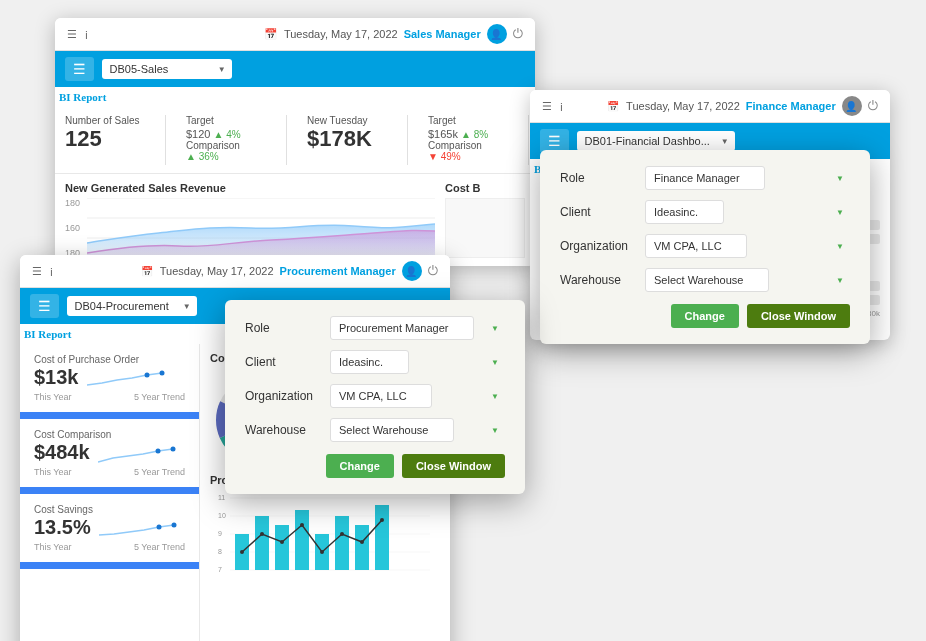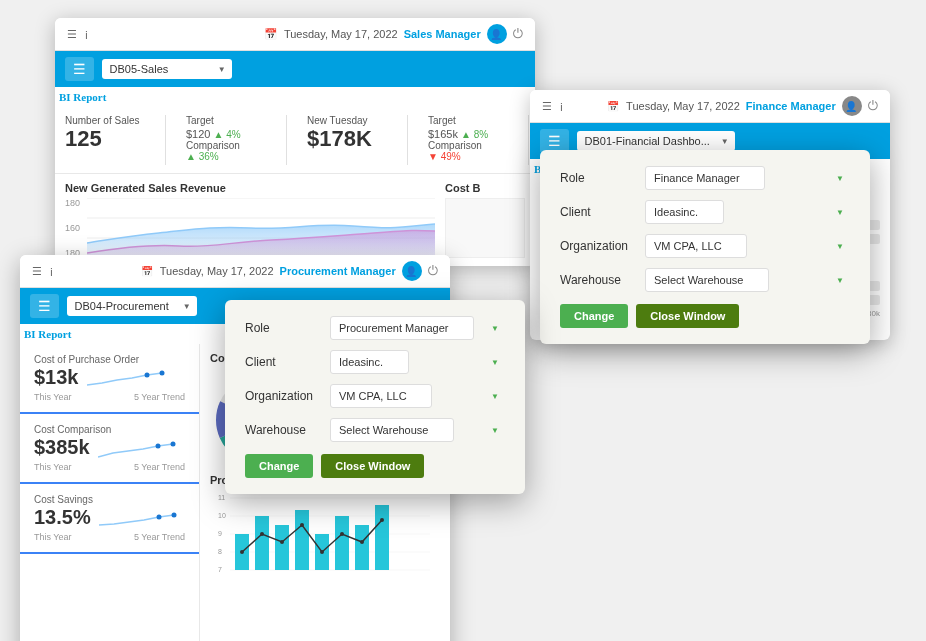--- a/index.html
+++ b/index.html
@@ -157,21 +157,21 @@
       top: 255px;
       left: 20px;
       width: 430px;
       background: #fff;
       border-radius: 6px;
       box-shadow: 0 6px 24px rgba(0,0,0,0.3);
       overflow: hidden;
     }
     .proc-stat-row {
       padding: 10px 14px;
-      border-bottom: 2px solid #3b82f6;
+      border-bottom: 7px solid #3b82f6;
     }
     .proc-stat-label { font-size: 10px; color: #666; }
     .proc-stat-value { font-size: 20px; font-weight: 700; color: #333; }
     .proc-stat-sub {
       display: flex;
       justify-content: space-between;
       font-size: 9px;
       color: #999;
       margin-top: 2px;
     }
@@ -229,20 +229,21 @@
       position: absolute;
       right: 6px;
       top: 50%;
       transform: translateY(-50%);
       font-size: 8px;
       color: #4caf50;
       pointer-events: none;
     }
     .modal-buttons {
       display: flex;
+      justify-content: flex-end;
       gap: 8px;
       margin-top: 12px;
     }
     .btn-change {
       background: #4caf50;
       color: #fff;
       border: none;
       border-radius: 3px;
       padding: 6px 14px;
       font-size: 11px;
@@ -575,21 +576,21 @@
         <div class="proc-stat-sub">
           <span>This Year</span>
             <span>5 Year Trend</span>
         </div>
       </div>
 
       <div class="proc-stat-row">
         <div class="proc-stat-label">Cost Comparison</div>
         <div style="display:flex; align-items:center; gap:8px;">
           <div>
-            <div class="proc-stat-value">$385k</div>
+            <div class="proc-stat-value">$484k</div>
           </div>
           <svg width="80" height="25" viewBox="0 0 80 25">
             <polyline points="0,22 15,18 30,16 45,14 60,11 75,9" fill="none" stroke="#90caf9" stroke-width="1.5"></polyline>
             <circle cx="60" cy="11" r="2.5" fill="#1976d2"></circle>
             <circle cx="75" cy="9" r="2.5" fill="#1976d2"></circle>
           </svg>
         </div>
         <div class="proc-stat-sub">
           <span>This Year</span>
             <span>5 Year Trend</span>

